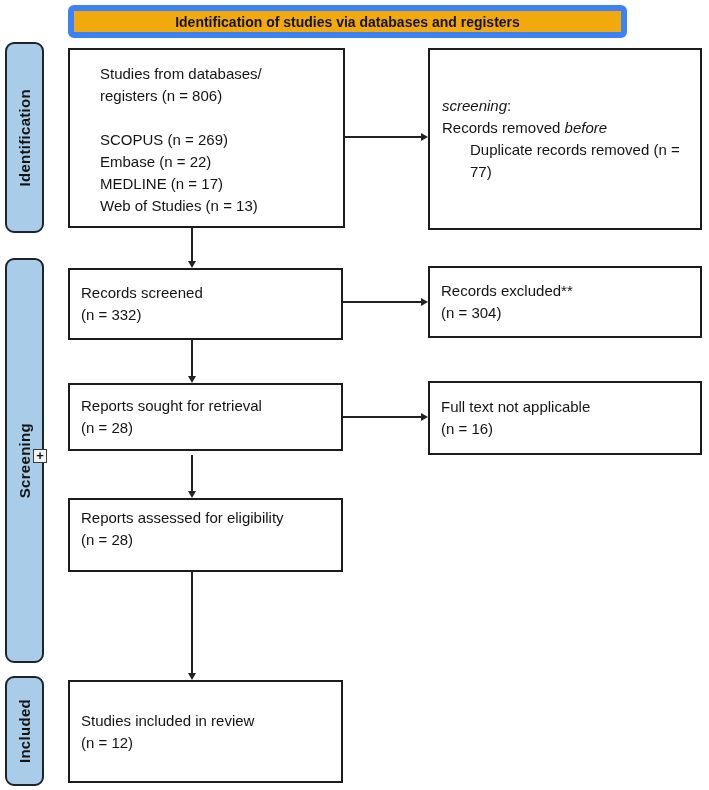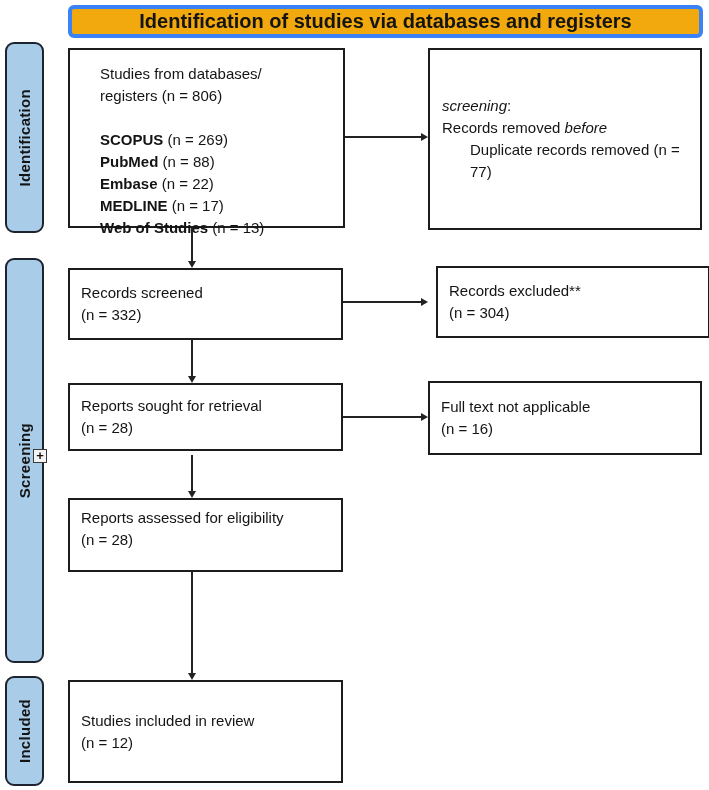--- a/index.html
+++ b/index.html
@@ -2,24 +2,24 @@
 <html><head>
 <meta charset="utf-8">
 <style>
   html,body{margin:0;padding:0;background:#fff;}
   .canvas{
     position:relative;width:709px;height:790px;background:#ffffff;
     font-family:"Liberation Sans", sans-serif;color:#141414;overflow:hidden;
   }
   
   .banner{
-    position:absolute;left:68px;top:5px;width:635px;height:33px;
-    background:#F2A90D;border:4px solid #3b82f6;border-radius:6px;
+    position:absolute;left:68px;top:5px;width:559px;height:33px;
+    background:#F2A90D;border:6px solid #3b82f6;border-radius:6px;
     display:flex;align-items:center;justify-content:center;
-    font-size:20px;font-weight:bold;box-sizing:border-box;
+    font-size:14px;font-weight:bold;box-sizing:border-box;
   }
   
   .stage{
     position:absolute;left:5px;width:39px;background:#A9CCE9;
     border:2px solid #1d2430;border-radius:9px;box-sizing:border-box;
     display:flex;align-items:center;justify-content:center;
   }
   .stage span{
     writing-mode:vertical-rl;transform:rotate(180deg);
     font-size:15px;font-weight:bold;white-space:nowrap;letter-spacing:.3px;
@@ -29,26 +29,26 @@
   .stage-included{top:676px;height:110px;}
   
   .fbox{
     position:absolute;background:#fff;border:2px solid #1c1c1c;box-sizing:border-box;
     font-size:15px;line-height:22px;
   }
   .fbox.centered{display:flex;flex-direction:column;justify-content:center;}
   .box-sources{left:68px;top:48px;width:277px;height:180px;padding:13px 6px 0 30px;}
   .box-removed{left:428px;top:48px;width:274px;height:182px;padding:0 8px 0 12px;}
   .box-screened{left:68px;top:268px;width:275px;height:72px;padding:0 4px 0 11px;}
-  .box-excluded{left:428px;top:266px;width:274px;height:72px;padding:0 8px 0 11px;margin-left:8px;}
+  .box-excluded{left:428px;top:266px;width:274px;height:72px;padding:0 8px 0 11px;}
   .box-sought{left:68px;top:383px;width:275px;height:68px;padding:0 8px 0 11px;}
   .box-fulltext{left:428px;top:381px;width:274px;height:74px;padding:0 8px 0 11px;}
   .box-assessed{left:68px;top:498px;width:275px;height:74px;padding:0 8px 12px 11px;}
   .box-included{left:68px;top:680px;width:275px;height:103px;padding:0 8px 0 11px;}
-  .db-name{font-weight:bold;}
+  .db-name{font-weight:normal;}
   .spacer{height:22px;}
   .reason{margin-left:28px;width:225px;}
   
   .arrow-down{position:absolute;width:2px;background:#222;}
   .arrow-down::after{
     content:"";position:absolute;bottom:-6px;left:50%;transform:translateX(-50%);
     border-left:4.5px solid transparent;border-right:4.5px solid transparent;
     border-top:7px solid #222;
   }
   .arrow-right{position:absolute;height:2px;background:#222;}
@@ -93,21 +93,20 @@
 
   <div class="plus-box">
     <span>+</span>
   </div>
 
   <div class="fbox box-sources">
     <div>Studies from databases/</div>
     <div>registers (n = 806)</div>
     <div class="spacer"></div>
     <div><span class="db-name">SCOPUS</span><span> (n = 269)</span></div>
-    <div><span class="db-name">PubMed</span><span> (n = 88)</span></div>
     <div><span class="db-name">Embase</span><span> (n = 22)</span></div>
     <div><span class="db-name">MEDLINE</span><span> (n = 17)</span></div>
     <div><span class="db-name">Web of Studies</span><span> (n = 13)</span></div>
   </div>
 
   <div class="fbox box-removed centered">
     <div><i>screening</i><span>:</span></div>
     <div><span>Records removed </span><i>before</i></div>
     <div class="reason">Duplicate records removed  (n = 77)</div>
   </div>

